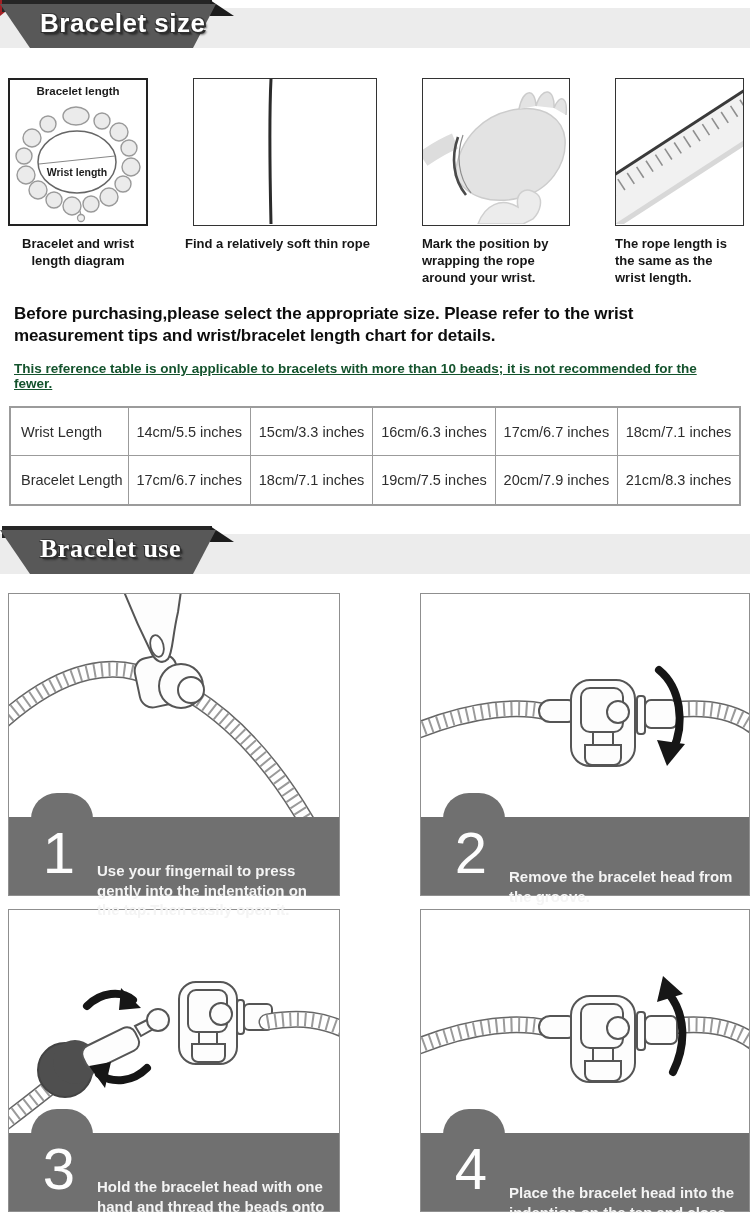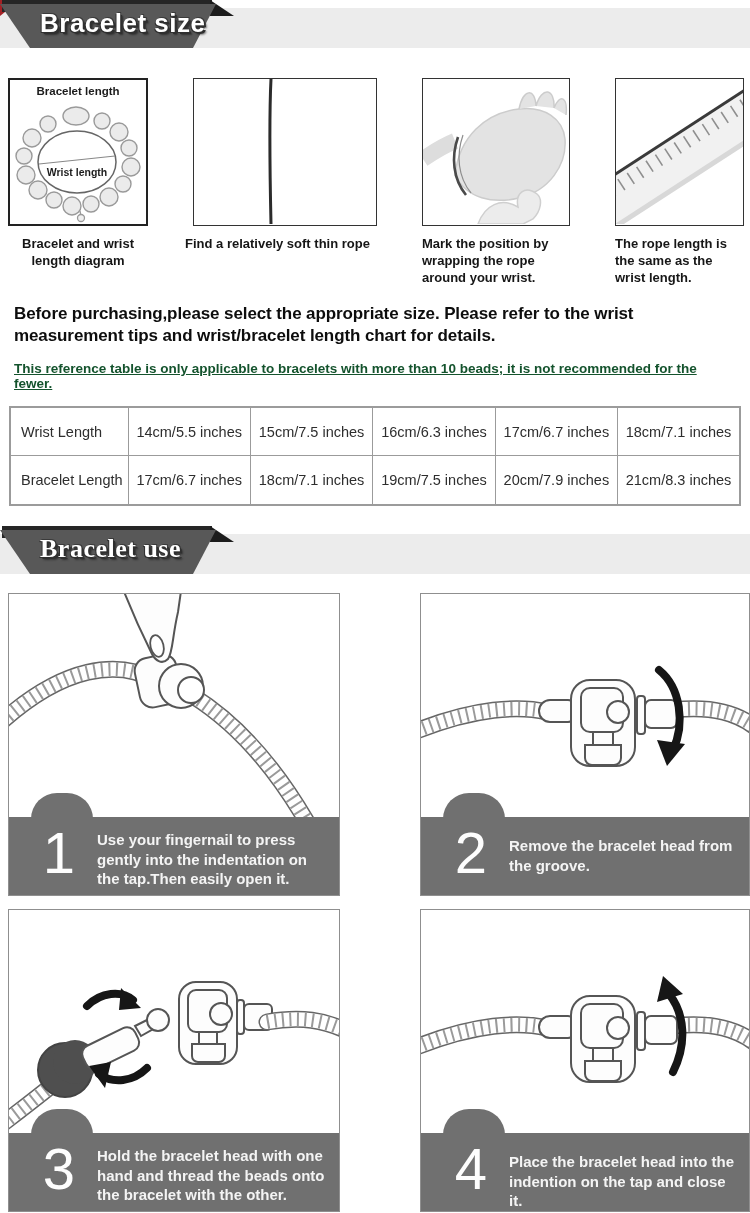--- a/index.html
+++ b/index.html
@@ -76,21 +76,21 @@
   }
   .use-caption::before {
     content:""; position:absolute; top:-24px; left:22px; width:62px; height:26px;
     background:#707070; border-radius:31px 31px 0 0;
   }
   .use-num {
     flex:none; width:72px; margin-left:14px; text-align:center;
     font-size:58px; line-height:.92; font-weight:400; color:#fdfdfd;
   }
   .use-text {
-    flex:1; padding:4px 14px 0 2px; font-size:15px; font-weight:700; line-height:1.32; color:#f4f4f4;
+    flex:1; padding:4px 14px 0 2px; font-size:15px; font-weight:700; line-height:1.32; color:#f4f4f4;margin-top:31px;
   }
   .p2 .use-text, .p4 .use-text { padding-top:10px; }
 
   
   .rope-out  { stroke:#666; stroke-width:17; fill:none; stroke-linecap:round; }
   .rope-in   { stroke:#fff; stroke-width:14; fill:none; stroke-linecap:round; }
   .rope-hatch{ stroke:#9a9a9a; stroke-width:14; fill:none; stroke-dasharray:2 5.5; }
   .metal  { fill:#fdfdfd; stroke:#555; stroke-width:2; }
   .metal2 { fill:none;    stroke:#555; stroke-width:2; }
   .arrow  { fill:none; stroke:#161616; stroke-width:8; stroke-linecap:round; }
@@ -186,21 +186,21 @@
 </section>
 
 <p class="intro">Before purchasing,please select the appropriate size. Please refer to the wrist measurement tips and wrist/bracelet length chart for details.</p>
 <p class="note">This reference table is only applicable to bracelets with more than 10 beads; it is not recommended for the fewer.</p>
 
 <table class="size-table">
   <tbody>
     <tr>
       <th>Wrist Length</th>
       <td>14cm/5.5 inches</td>
-      <td>15cm/7.5 inches</td>
+      <td>15cm/3.3 inches</td>
       <td>16cm/6.3 inches</td>
       <td>17cm/6.7 inches</td>
       <td>18cm/7.1 inches</td>
     </tr>
     <tr>
       <th>Bracelet Length</th>
       <td>17cm/6.7 inches</td>
       <td>18cm/7.1 inches</td>
       <td>19cm/7.5 inches</td>
       <td>20cm/7.9 inches</td>

